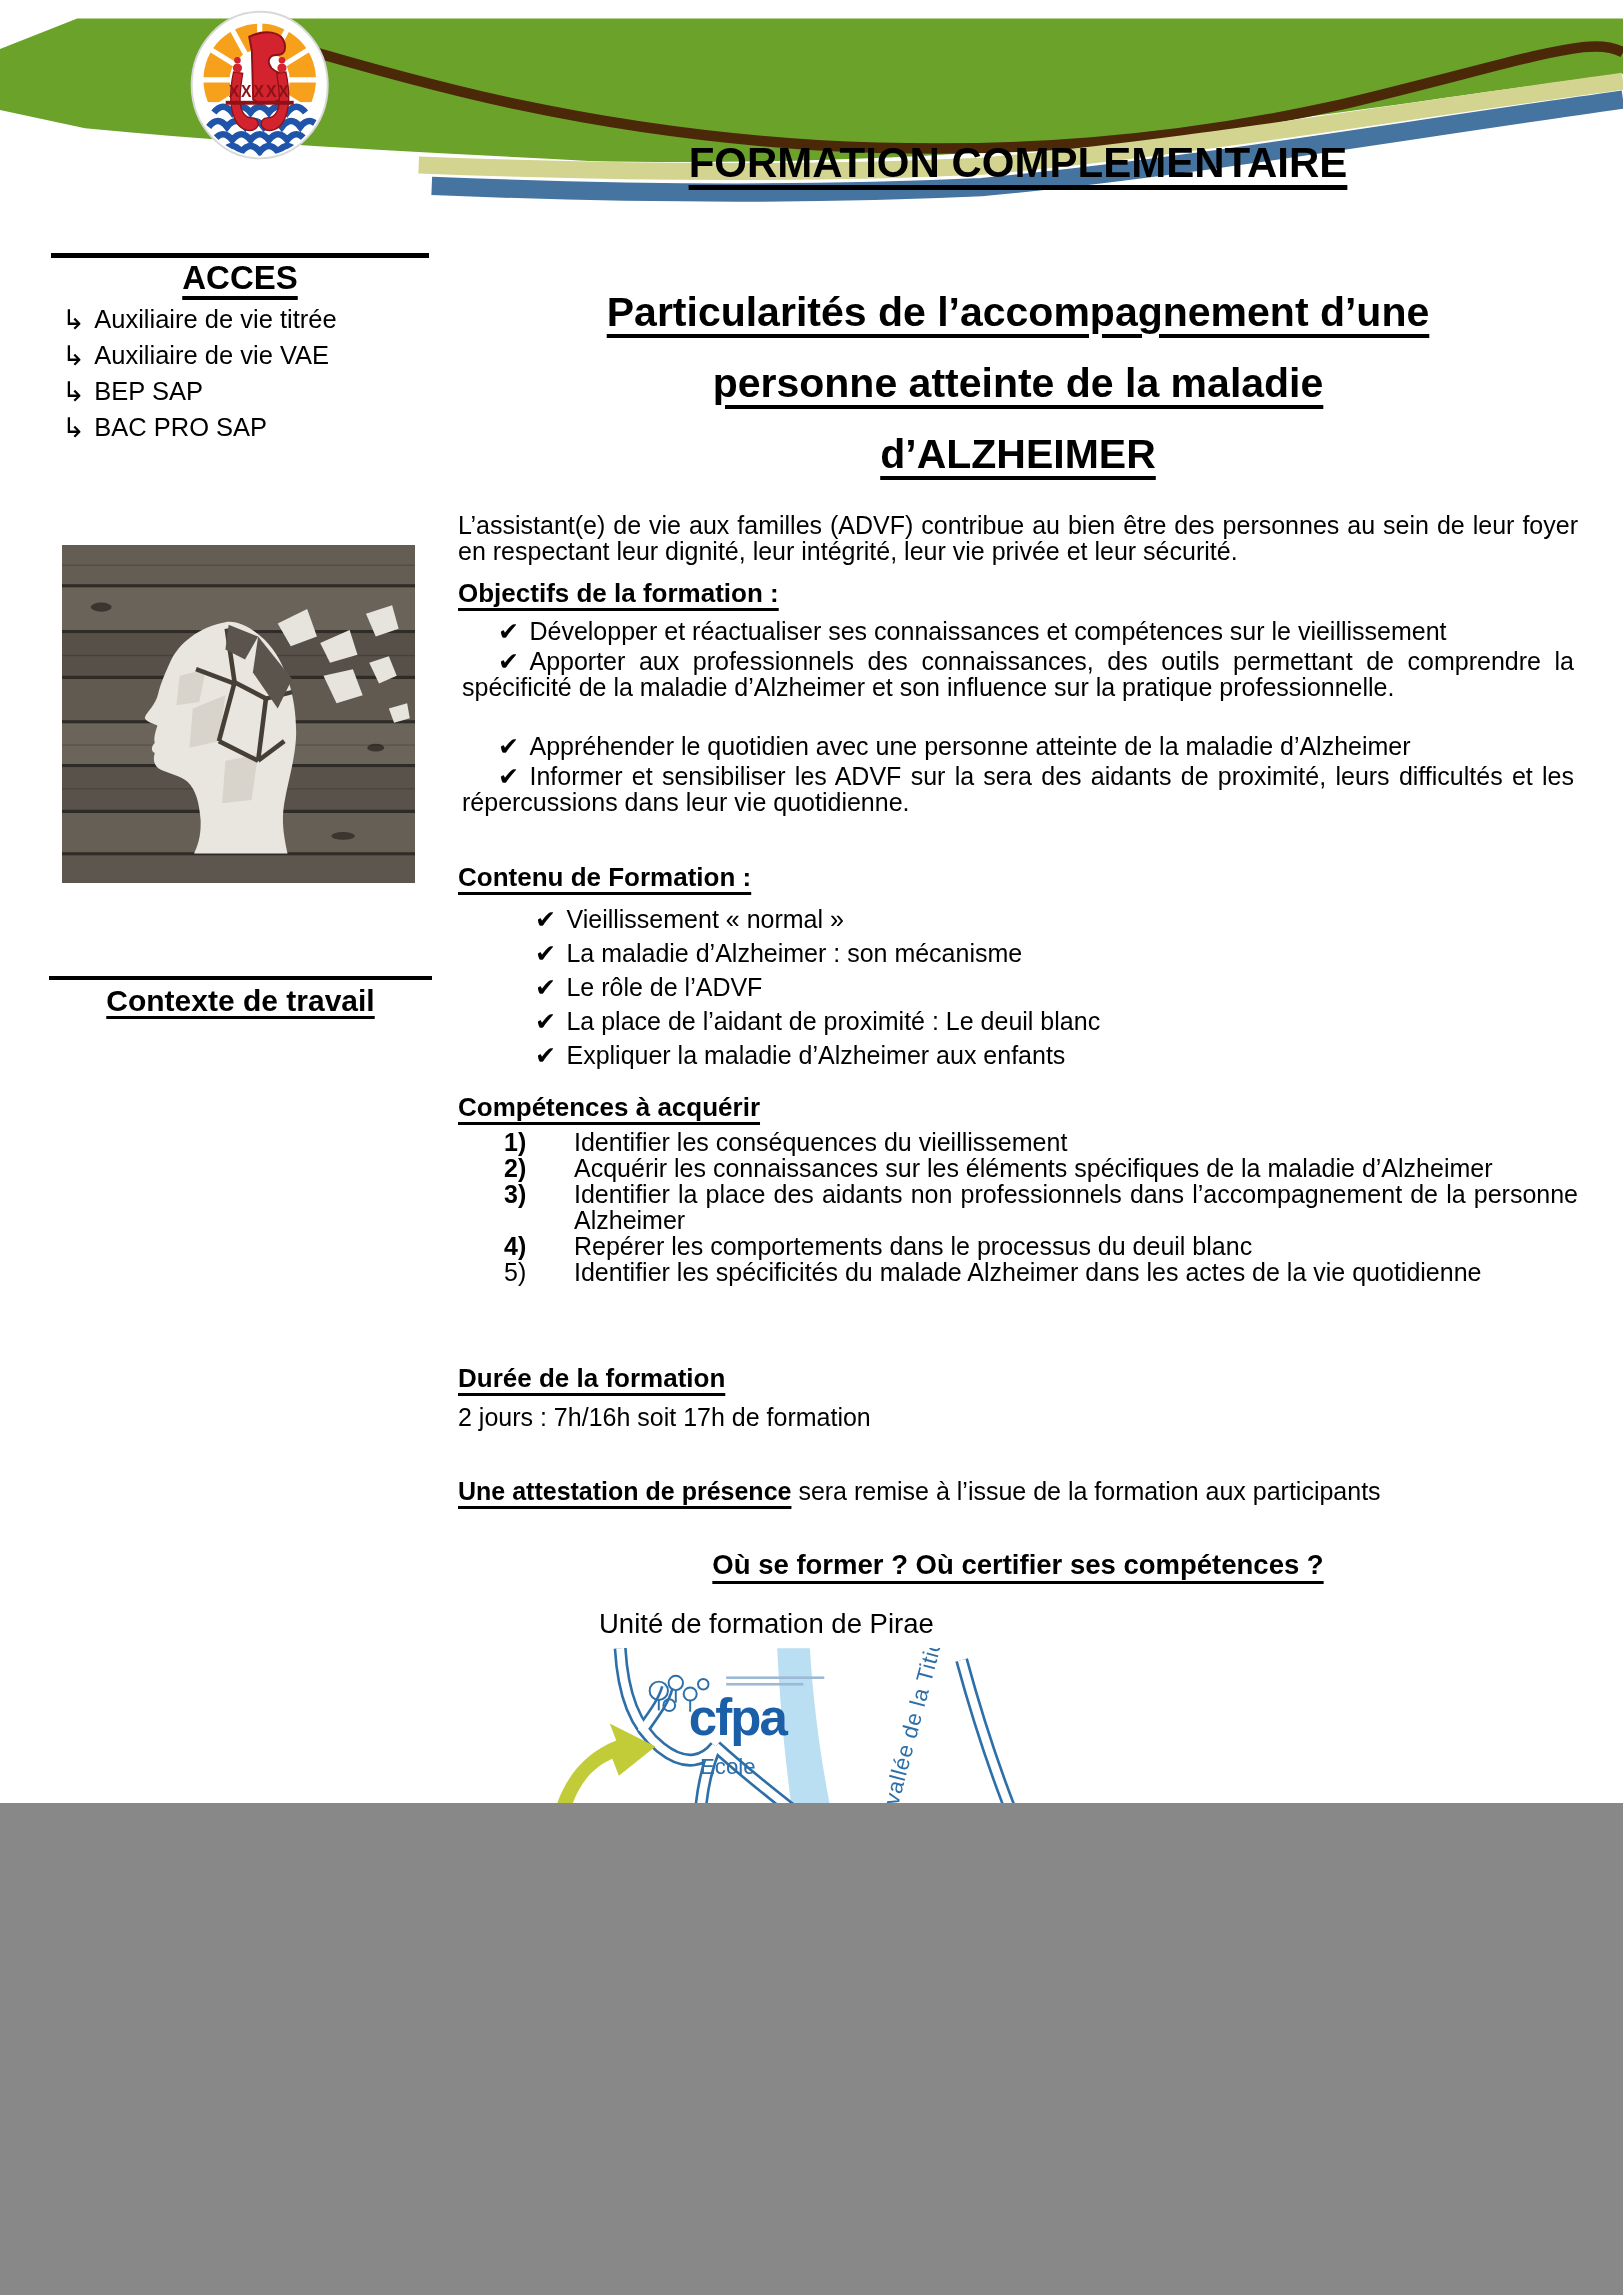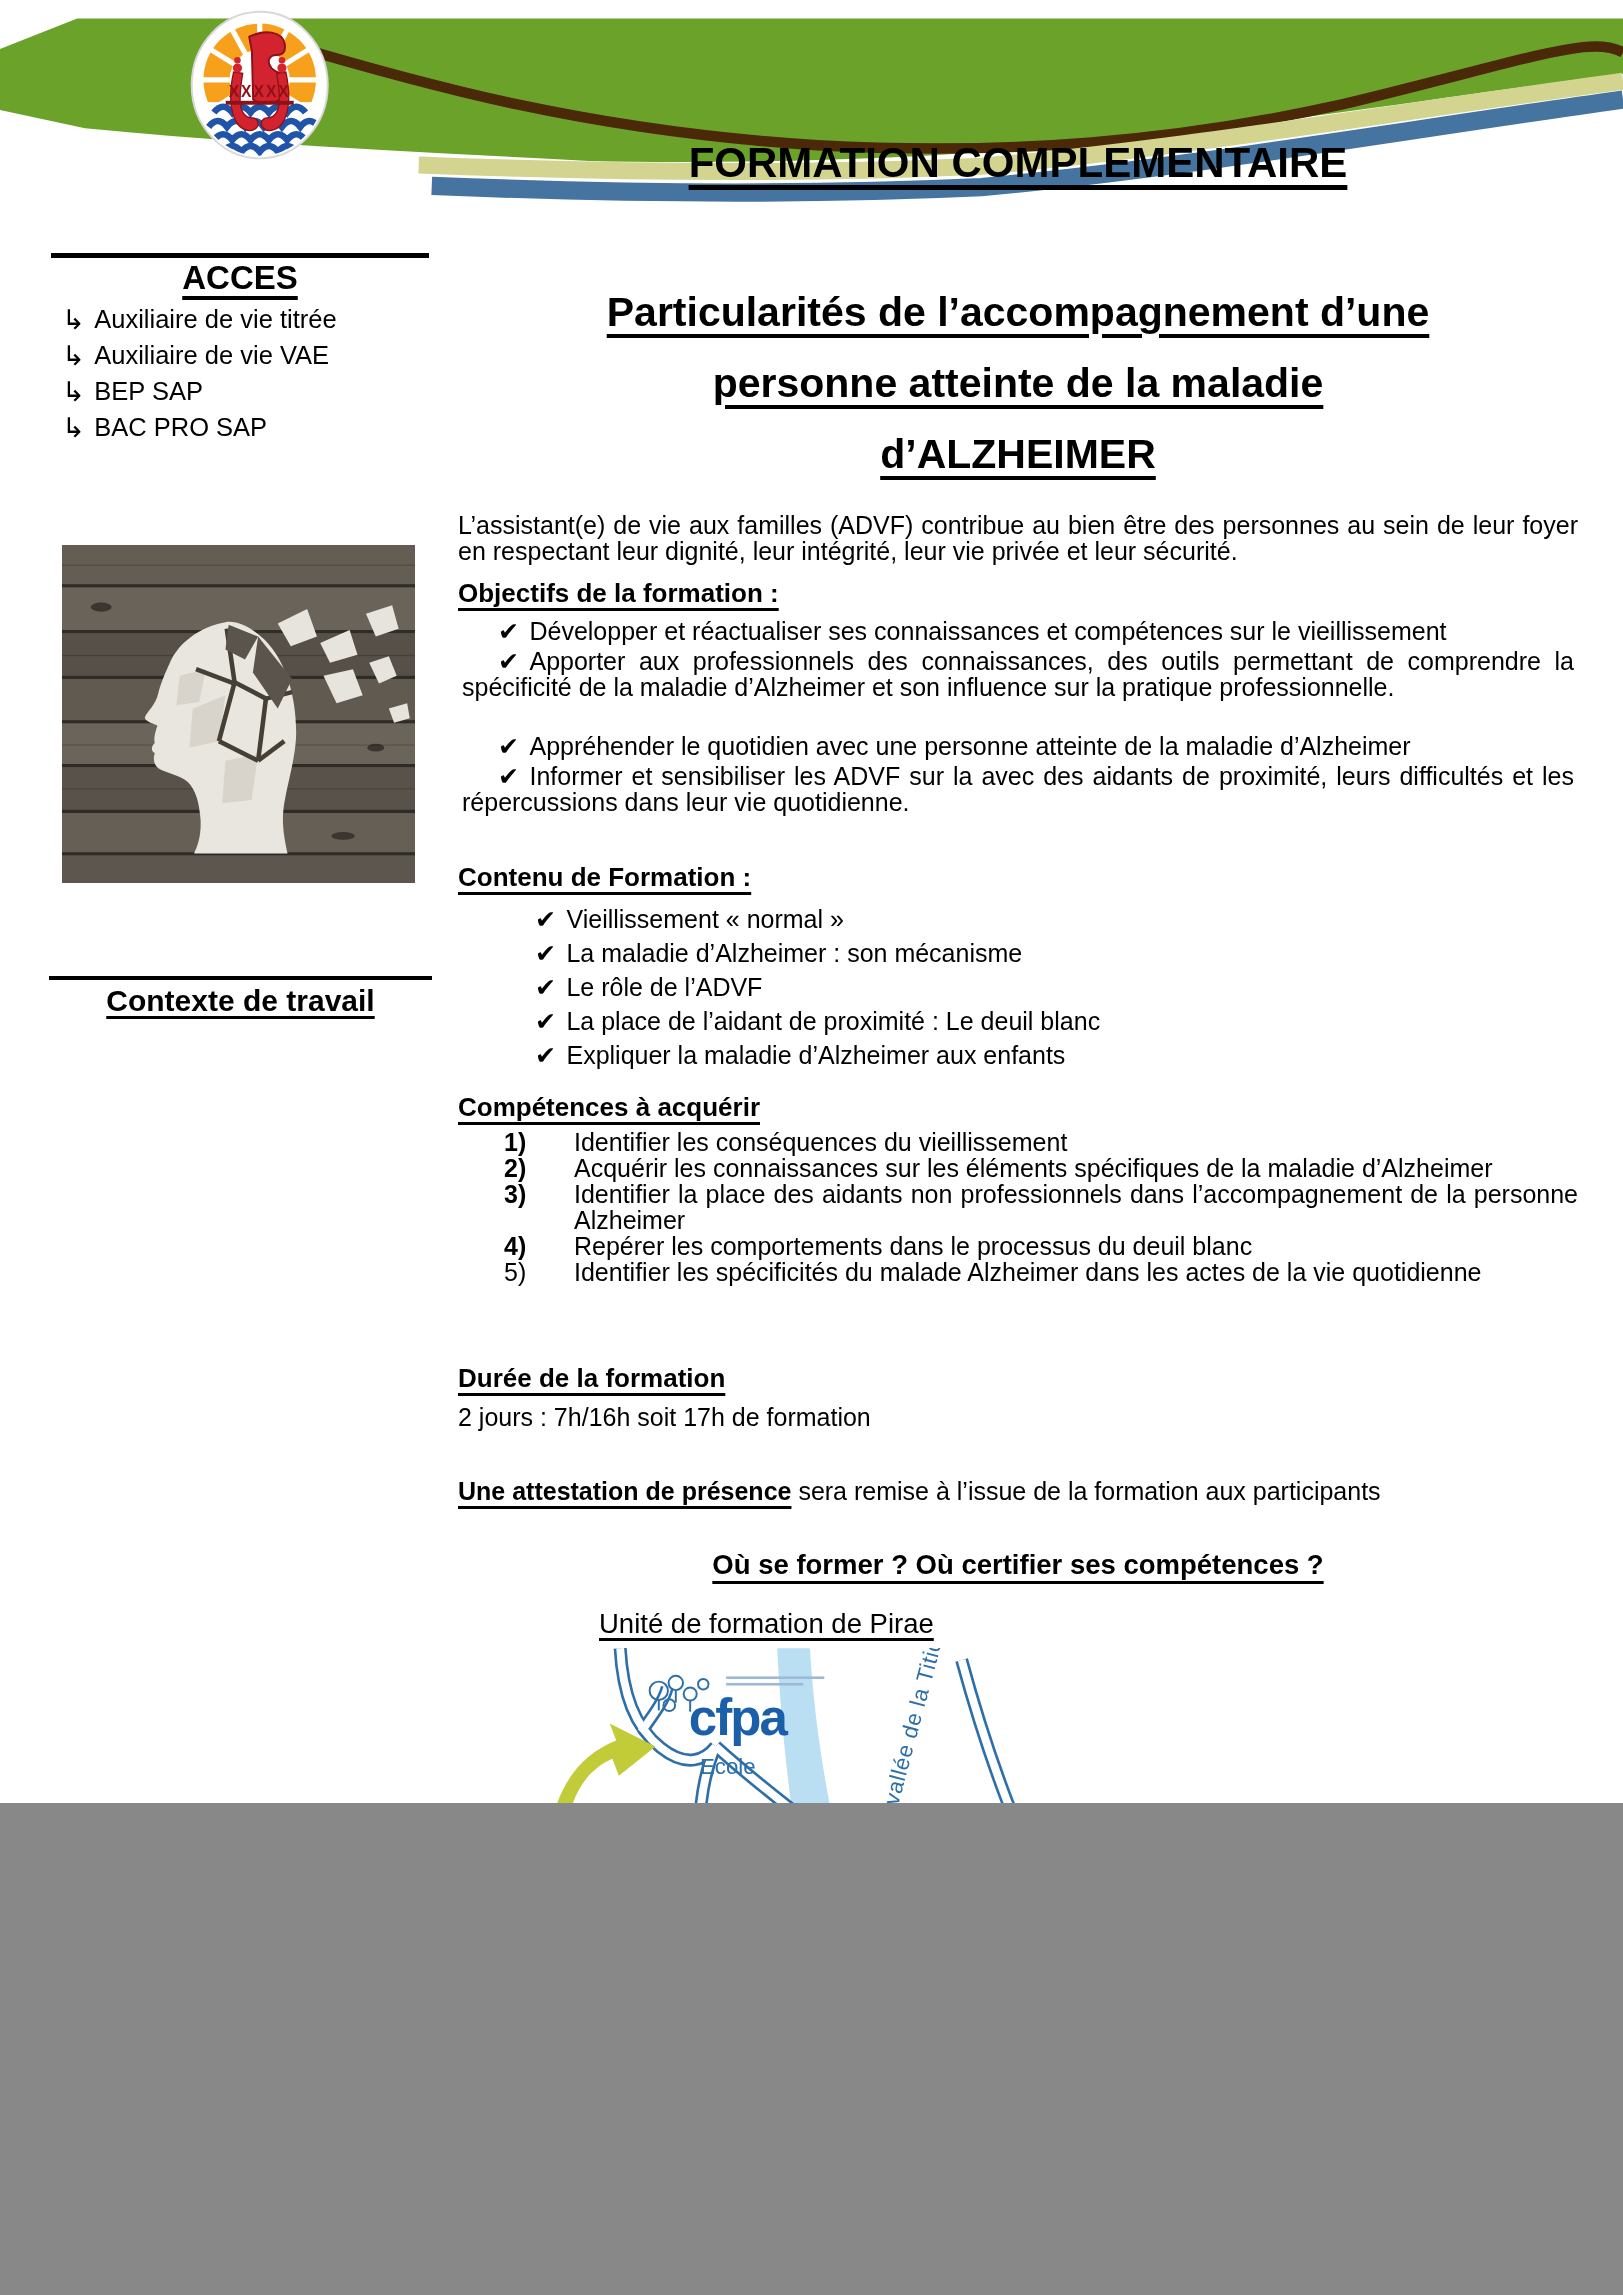--- a/index.html
+++ b/index.html
@@ -36,21 +36,21 @@
   .chk .ck{margin-right:10.5px;}
   .chk2{margin:0;text-indent:77px;}
   .chk2 .ck{margin-right:10.5px;}
   .numlist{position:relative;}
   .numitem{position:relative;margin:0;padding-left:116px;text-align:justify;}
   .numitem .num{position:absolute;left:46px;}
   .attest .lead{font-weight:bold;text-decoration:underline;text-decoration-thickness:3.3px;text-underline-offset:5.9px;}
   .certif{text-align:center;font-size:27.5px;font-weight:bold;}
   .certif span{text-decoration:underline;text-decoration-thickness:3.3px;text-underline-offset:6.5px;text-align:center;}
   .unite{left:599px;top:1608px;font-size:27.5px;}
-  .unite span{text-decoration:underline;text-decoration-thickness:2.6px;text-underline-offset:5.2px;}
+  .unite span{text-decoration-thickness:2.6px;text-underline-offset:5.2px;}
 </style>
 </head>
 <body>
 
 <div class="page">
 
   <svg class="abs" style="left:0;top:0" width="1623" height="216" viewBox="0 0 2481 330">
 
     <path fill="#6ba22a" d="M0,75 L118,28 L2481,28 L2481,113 C2350,128 2150,160 1800,205 C1500,242 1150,252 900,246 C640,232 400,222 130,196 L0,168 Z"></path>
 
@@ -200,21 +200,21 @@
 
   <div class="abs rc h" style="top:580px"><span>Objectifs de la formation :</span></div>
   <div class="abs rc" style="top:614px">
 
   <p class="chk"><span class="ck">✔</span><span>Développer et réactualiser ses connaissances et compétences sur le vieillissement</span></p>
       <p class="chk"><span class="ck">✔</span><span>Apporter aux professionnels des connaissances, des outils permettant de comprendre la spécificité de la maladie d’Alzheimer et son influence sur la pratique professionnelle.</span></p>
     </div>
   <div class="abs rc" style="top:729px">
 
   <p class="chk"><span class="ck">✔</span><span>Appréhender le quotidien avec une personne atteinte de la maladie d’Alzheimer</span></p>
-      <p class="chk"><span class="ck">✔</span><span>Informer et sensibiliser les ADVF sur la avec des aidants de proximité, leurs difficultés et les répercussions dans leur vie quotidienne.</span></p>
+      <p class="chk"><span class="ck">✔</span><span>Informer et sensibiliser les ADVF sur la sera des aidants de proximité, leurs difficultés et les répercussions dans leur vie quotidienne.</span></p>
     </div>
 
   <div class="abs rc h" style="top:864px"><span>Contenu de Formation :</span></div>
   <div class="abs rc" style="top:902px;line-height:34px">
 
   <p class="chk2"><span class="ck">✔</span><span>Vieillissement « normal »</span></p>
       <p class="chk2"><span class="ck">✔</span><span>La maladie d’Alzheimer : son mécanisme</span></p>
       <p class="chk2"><span class="ck">✔</span><span>Le rôle de l’ADVF</span></p>
       <p class="chk2"><span class="ck">✔</span><span>La place de l’aidant de proximité : Le deuil blanc</span></p>
       <p class="chk2"><span class="ck">✔</span><span>Expliquer la maladie d’Alzheimer aux enfants</span></p>

